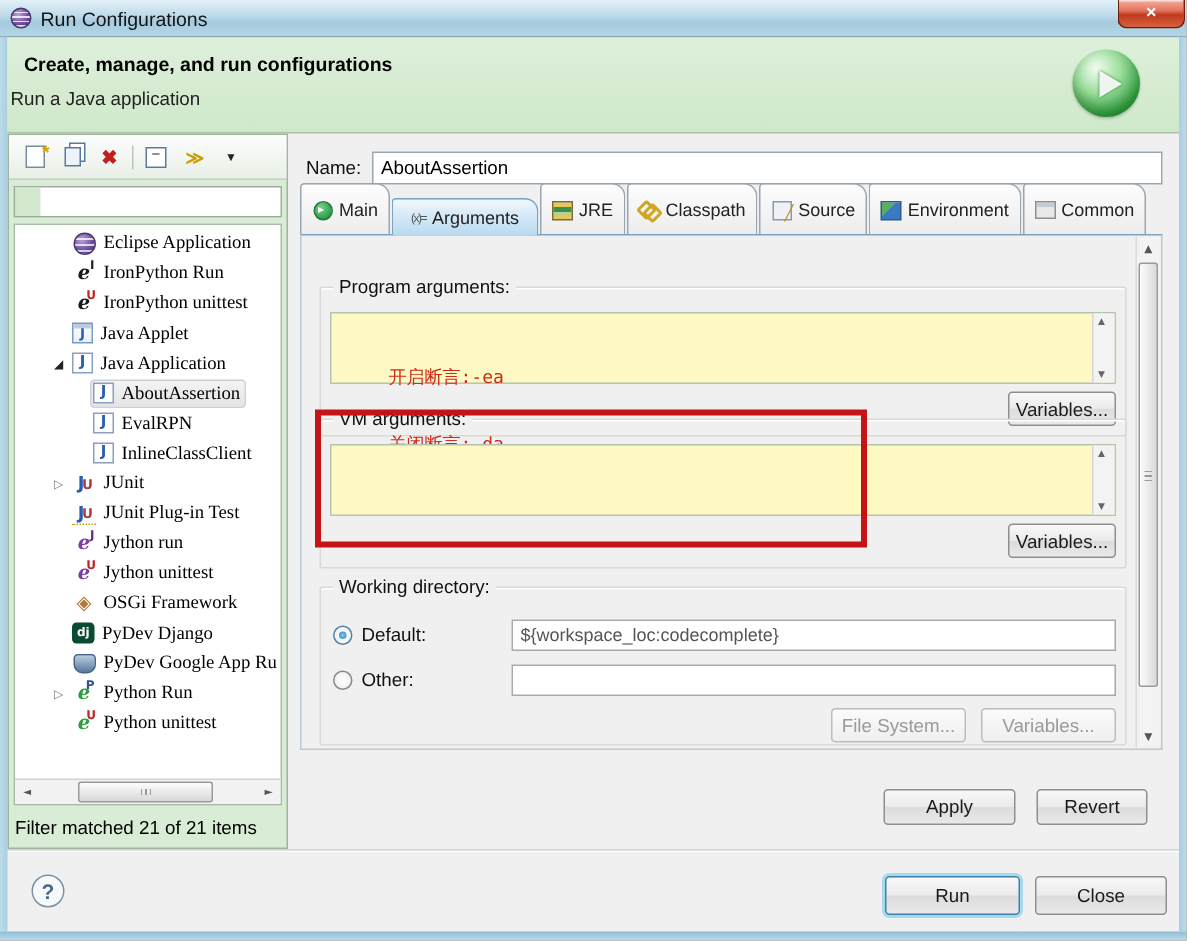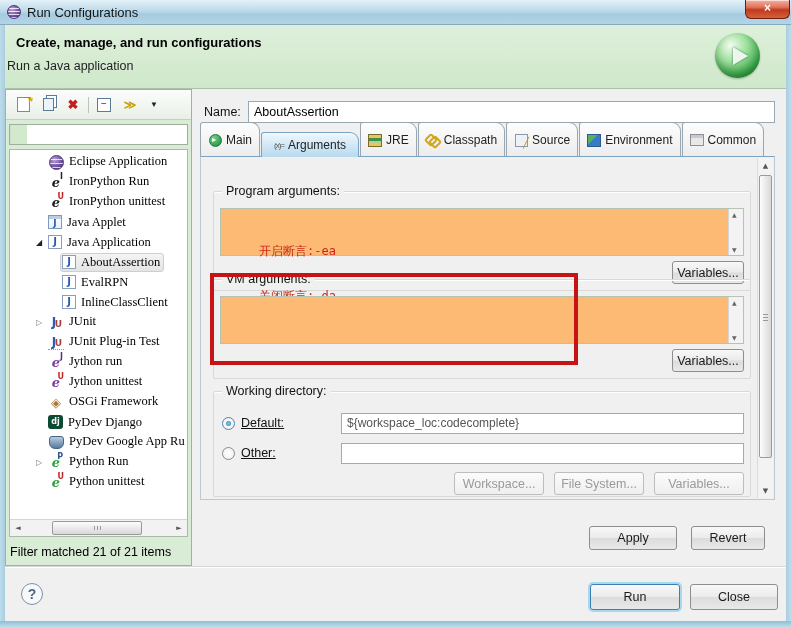--- a/index.html
+++ b/index.html
@@ -145,21 +145,21 @@
     box-shadow:inset 0 3px 0 #c3ccd4;}
   
   .tab-body{position:absolute;left:4px;right:6px;top:67px;bottom:66px;background:#f0f0f0;
     border:1px solid #bdc8d0;border-top:1px solid #7ba3c3;}
   .grp{position:absolute;left:12px;width:538px;border:1px solid #d9d9d9;border-radius:2px;
     box-shadow:inset 0 1px 0 #fff;}
   .grp-title{position:absolute;top:-8px;left:8px;background:#f0f0f0;padding:0 4px;font-size:12.5px;color:#111;}
   .grp-pa{top:10px;height:100px;margin-top:24px;}
   .grp-vm{top:122px;height:100px;}
   .grp-wd{top:234px;height:106px;}
-  .argbox{position:absolute;left:6px;right:6px;top:16px;height:48px;background:#fdba74;border:1px solid #b4c4b1;}
+  .argbox{position:absolute;left:6px;right:6px;top:16px;height:48px;background:#fef9c3;border:1px solid #b4c4b1;}
   .arg-gut{position:absolute;right:0;top:0;bottom:0;width:15px;background:#f3f3f3;border-left:1px solid #d5d5d5;}
   .arg-gut::before{content:"▲";position:absolute;top:2px;left:3px;font-size:6px;color:#666;font-family:"DejaVu Sans",sans-serif;}
   .arg-gut::after{content:"▼";position:absolute;bottom:2px;left:3px;font-size:6px;color:#666;font-family:"DejaVu Sans",sans-serif;}
   .pa-text{padding:5px 20px 0 38px;font:12px "DejaVu Sans Mono",monospace;color:#cc2a1a;line-height:15px;white-space:pre;}
   .vm-text{padding:5px 20px 0 5px;font:12.5px "Liberation Sans",sans-serif;color:#000;display:flex;align-items:center;}
   .caret{display:inline-block;width:1px;height:14px;background:#000;margin-left:1px;}
   .btn{display:inline-block;background:linear-gradient(#f8f8f8,#ebebeb 48%,#dcdcdc 52%,#e9e9e9);
     border:1px solid #8e8e8e;border-radius:3px;font:12.5px "Liberation Sans",sans-serif;color:#1a1a1a;
     text-align:center;cursor:default;}
   .btn:disabled,.btn.disabled{color:#9a9a9a;border-color:#bdbdbd;background:linear-gradient(#fbfbfb,#efefef);}
@@ -167,21 +167,21 @@
   
   .red-rect{position:absolute;left:9px;top:116px;width:368px;height:92px;border:4px solid #c61313;z-index:5;pointer-events:none;}
   
   .wd-row{position:absolute;left:8px;right:6px;height:22px;display:flex;align-items:center;}
   .wd-default{top:20px;} .wd-other{top:50px;}
   .radio{width:13px;height:13px;border-radius:50%;border:1px solid #8a8a8a;flex:none;
     background:radial-gradient(#fff,#ececec);position:relative;margin-right:6px;}
   .radio.checked{border-color:#4f86ad;}
   .radio.checked::after{content:"";position:absolute;left:3px;top:3px;width:5px;height:5px;border-radius:50%;
     background:radial-gradient(#7fd0e8,#2f77b5);}
-  .wd-lbl{width:100px;font-size:12.5px;text-decoration:underline;}
+  .wd-lbl{width:100px;font-size:12.5px;}
   .wd-field{flex:1;height:21px;border:1px solid #a9a9a9;background:#fff;font:12px "Liberation Sans",sans-serif;
     color:#555;padding:0 5px;outline:none;}
   .wd-btns{position:absolute;right:6px;top:80px;display:flex;gap:10px;}
   .wd-btns .btn{width:90px;height:23px;}
   
   .vscroll{position:absolute;top:1px;right:1px;bottom:1px;width:16px;background:#f3f3f3;border-left:1px solid #dcdcdc;}
   .vs-up,.vs-dn{position:absolute;left:0;right:0;height:15px;display:flex;align-items:center;justify-content:center;
     font-size:7px;color:#555;font-family:"DejaVu Sans",sans-serif;}
   .vs-up{top:0;} .vs-dn{bottom:0;}
   .vthumb{position:absolute;left:1px;right:1px;top:17px;bottom:40px;border:1px solid #9a9a9a;border-radius:2px;
@@ -436,21 +436,20 @@
           <span class="radio checked"></span>
           <span class="wd-lbl">Default:</span>
           <input class="wd-field" value="${workspace_loc:codecomplete}" style="">
         </div>
         <div class="wd-row wd-other">
           <span class="radio"></span>
           <span class="wd-lbl">Other:</span>
           <input class="wd-field" value="" style="">
         </div>
         <div class="wd-btns">
-          <button class="btn disabled">Workspace...</button>
           <button class="btn disabled">File System...</button>
           <button class="btn disabled">Variables...</button>
         </div>
       </div>
 
       <div class="vscroll">
         <span class="vs-up">▲</span>
         <span class="vthumb"></span>
         <span class="vs-dn">▼</span>
       </div>

